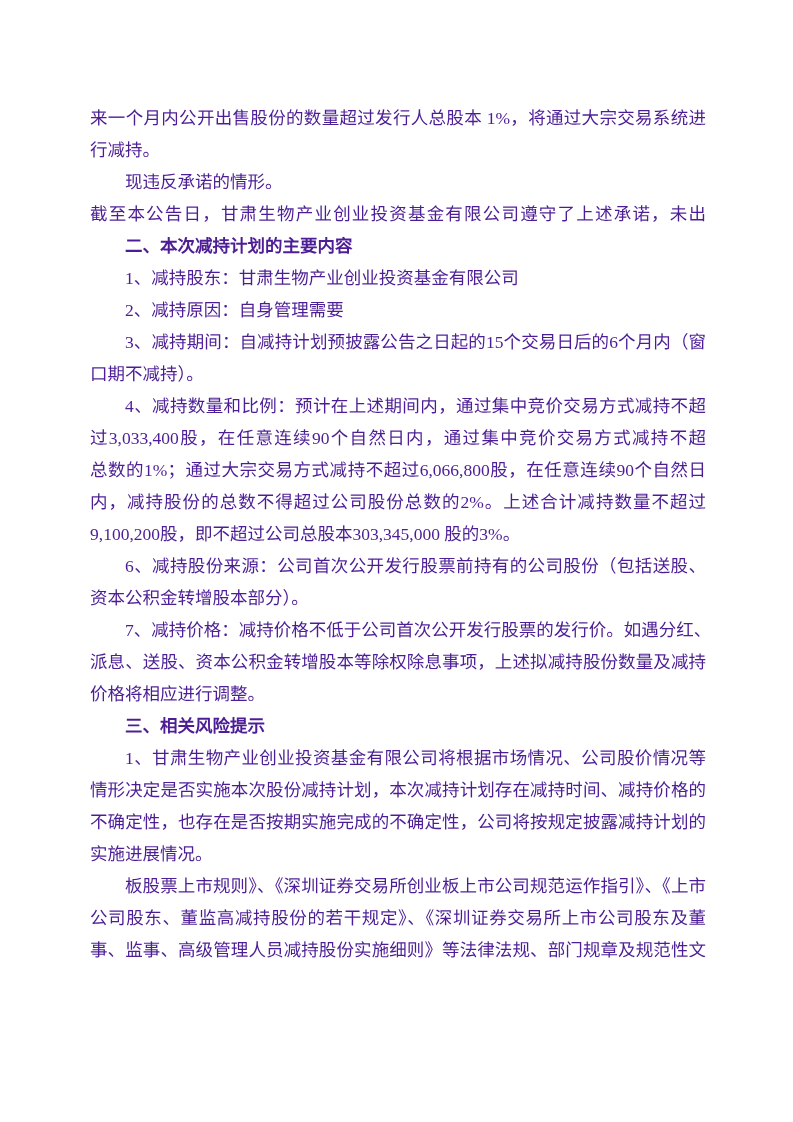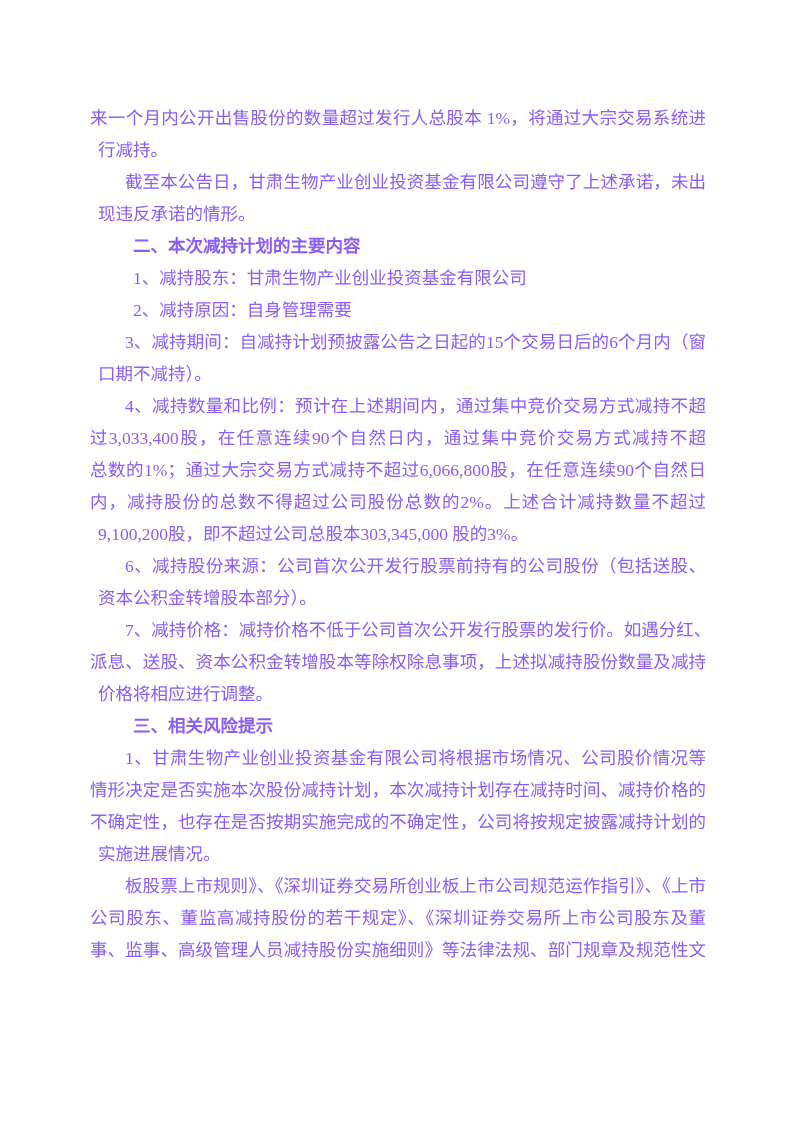--- a/index.html
+++ b/index.html
@@ -28,42 +28,41 @@
     line-height: 32px;
     height: 32px;
     white-space: nowrap;
     text-align: justify;
     text-align-last: justify;
     overflow: visible;
   }
   .line.no-j {
     text-align: right;
     text-align-last: left;
-    margin-left: 8px;
   }
   .para.indent .line:first-child {
     text-indent: 2em;
   }
   .para.heading .line {
     font-family: "Liberation Sans", "DejaVu Sans", sans-serif;
     font-weight: 700;
   }
 </style>
 </head>
 <body>
 
 <div class="page" style="background: rgb(255, 255, 255);">
-  <div class="doc-body" style="color: #8b5cf6;">
+  <div class="doc-body" style="color: #4c1d95;">
       <div class="para">
         <div class="line">来一个月内公开出售股份的数量超过发行人总股本 1%，将通过大宗交易系统进</div>
         <div class="line no-j">行减持。</div>
       </div>
       <div class="para indent">
+        <div class="line no-j">现违反承诺的情形。</div>
         <div class="line">截至本公告日，甘肃生物产业创业投资基金有限公司遵守了上述承诺，未出</div>
-        <div class="line no-j">现违反承诺的情形。</div>
       </div>
       <div class="para heading indent">
         <div class="line no-j">二、本次减持计划的主要内容</div>
       </div>
       <div class="para indent">
         <div class="line no-j">1、减持股东：甘肃生物产业创业投资基金有限公司</div>
       </div>
       <div class="para indent">
         <div class="line no-j">2、减持原因：自身管理需要</div>
       </div>

